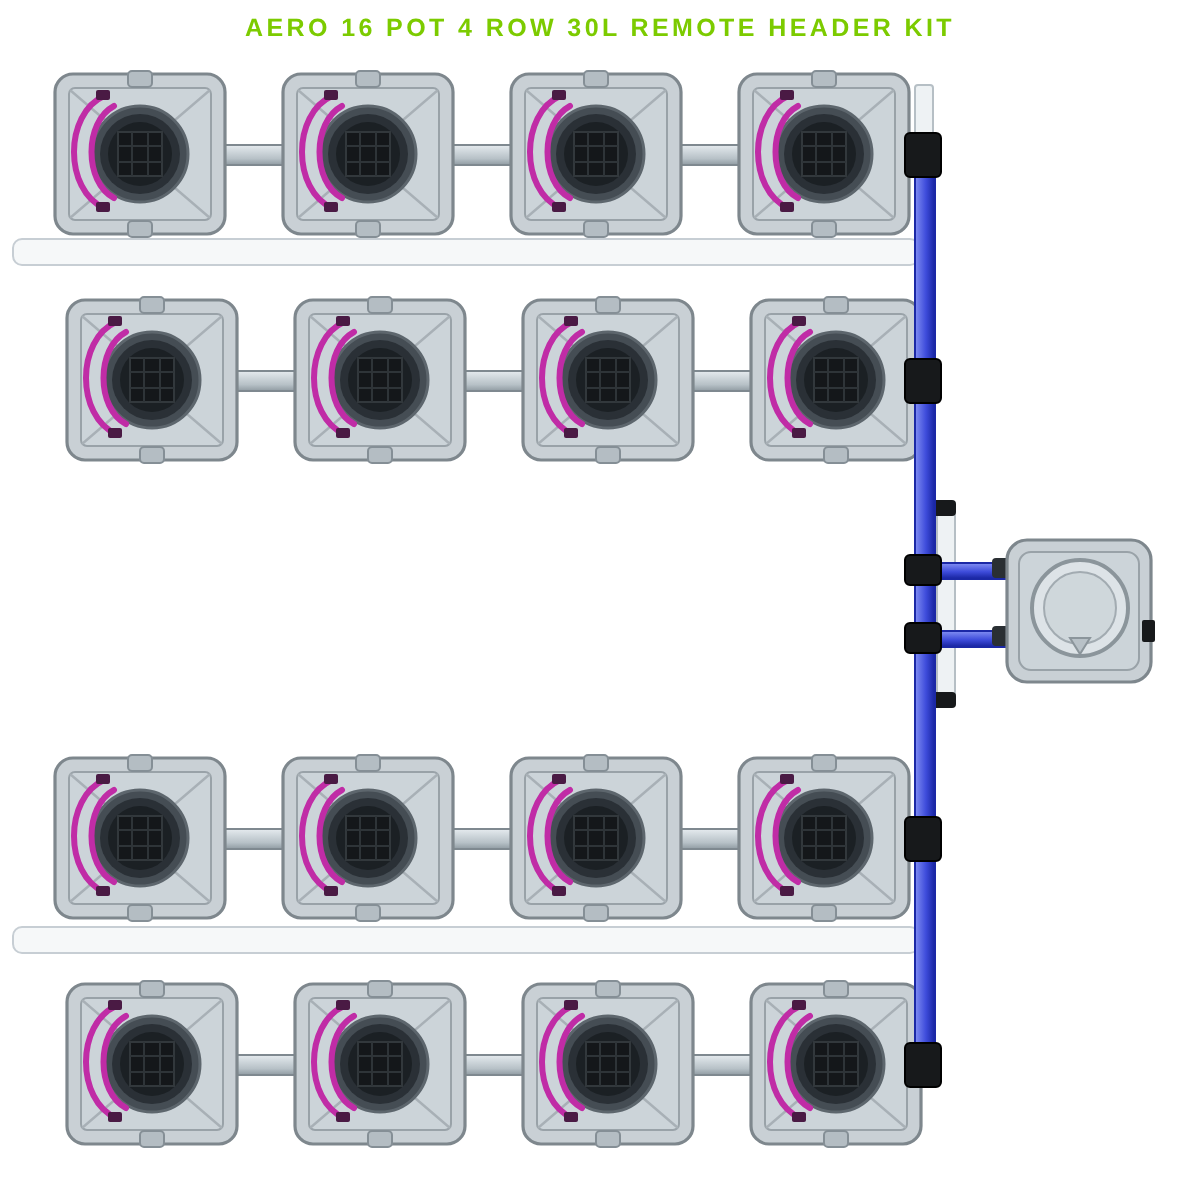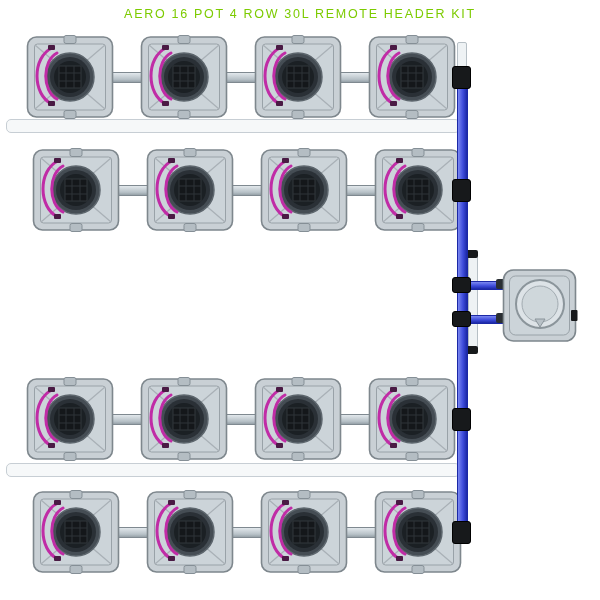--- a/index.html
+++ b/index.html
@@ -12,21 +12,21 @@
     --pipe-gray:#B7C1C7;
     --rail-white:#F6F8F9;
     --fitting-black:#17191B;
     --background:#FFFFFF;
   }
   html,body{margin:0;padding:0;}
   body{font-family:"Liberation Sans",sans-serif;background:var(--background);}
   .canvas{position:relative;width:600px;height:600px;background:var(--background);overflow:hidden;}
 
   .title{position:absolute;top:7px;left:0;right:0;text-align:center;
-    font-size:12.5px;font-weight:normal;letter-spacing:1.7px;color:var(--title-green);}
+    font-size:12.5px;font-weight:bold;letter-spacing:1.7px;color:var(--title-green);}
 
   
   .row-pipe{position:absolute;left:40px;width:420px;height:9px;z-index:1;
     background:linear-gradient(#e2e8ec,var(--pipe-gray) 70%,#96a1a8);
     border:1px solid #7f8990;border-radius:3px;}
   .rp1{top:72px}.rp2{top:185px}.rp3{top:414px}.rp4{top:527px}
 
   .rail{position:absolute;left:6px;width:452px;height:12px;z-index:1;
     background:var(--rail-white);border:1px solid #c7ced4;border-radius:5px;}
   .rail-top{top:119px}.rail-bottom{top:463px}

